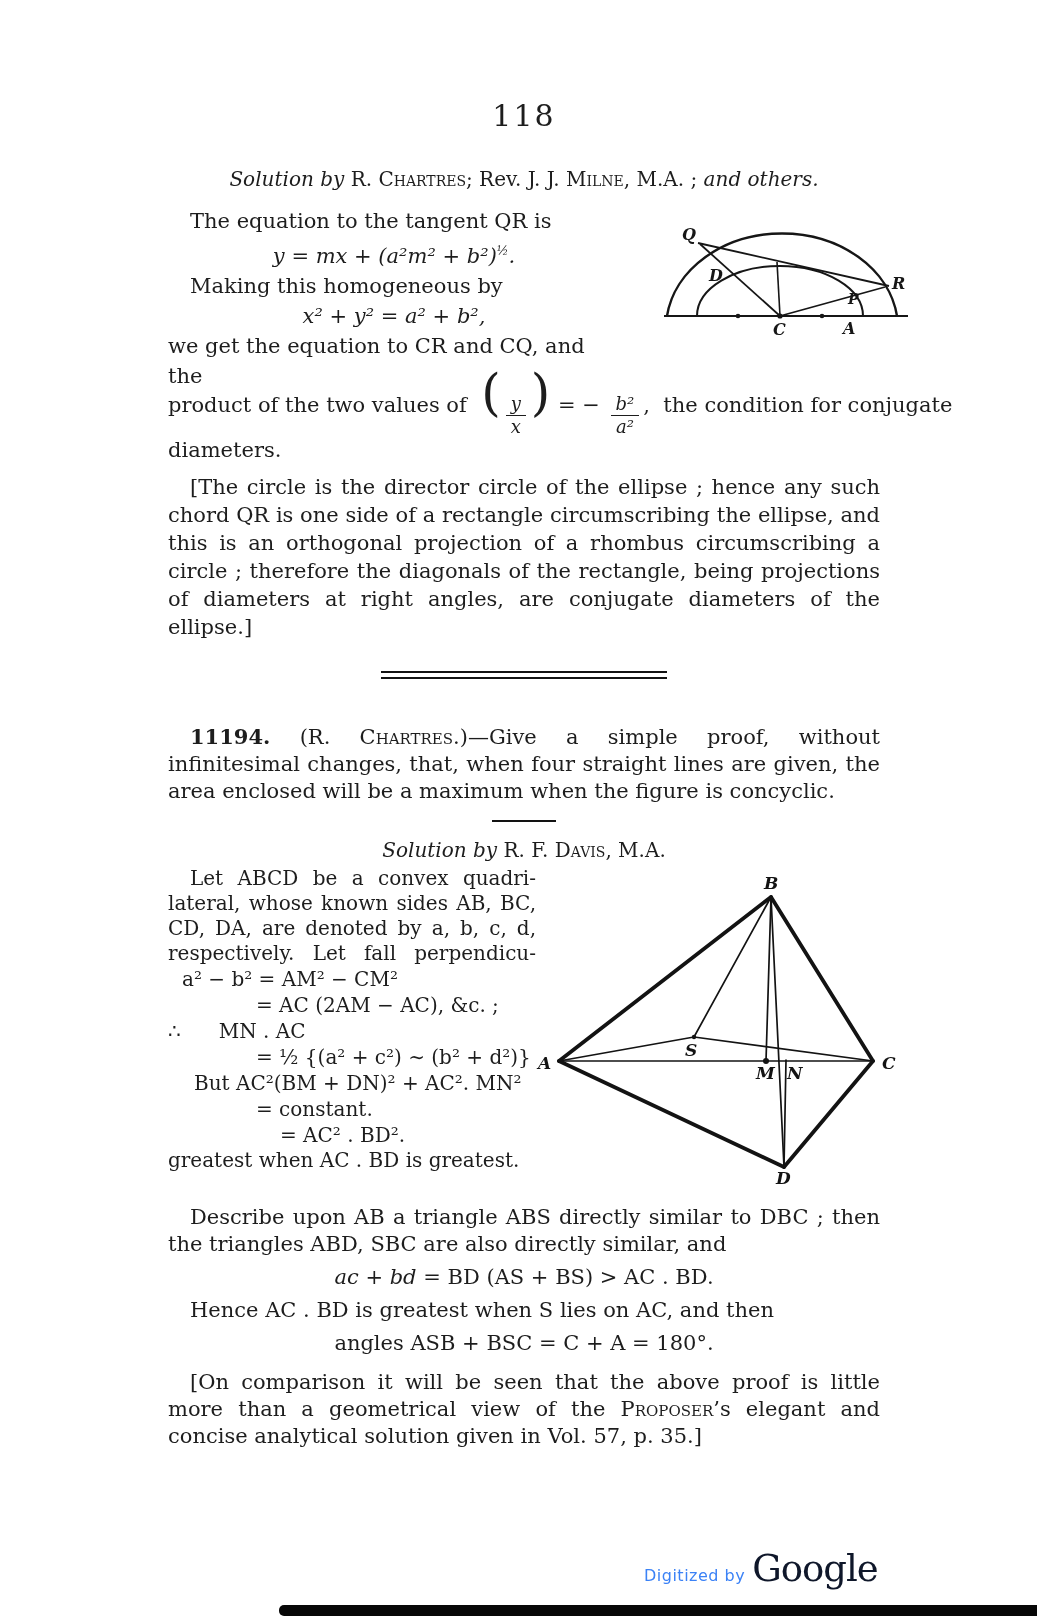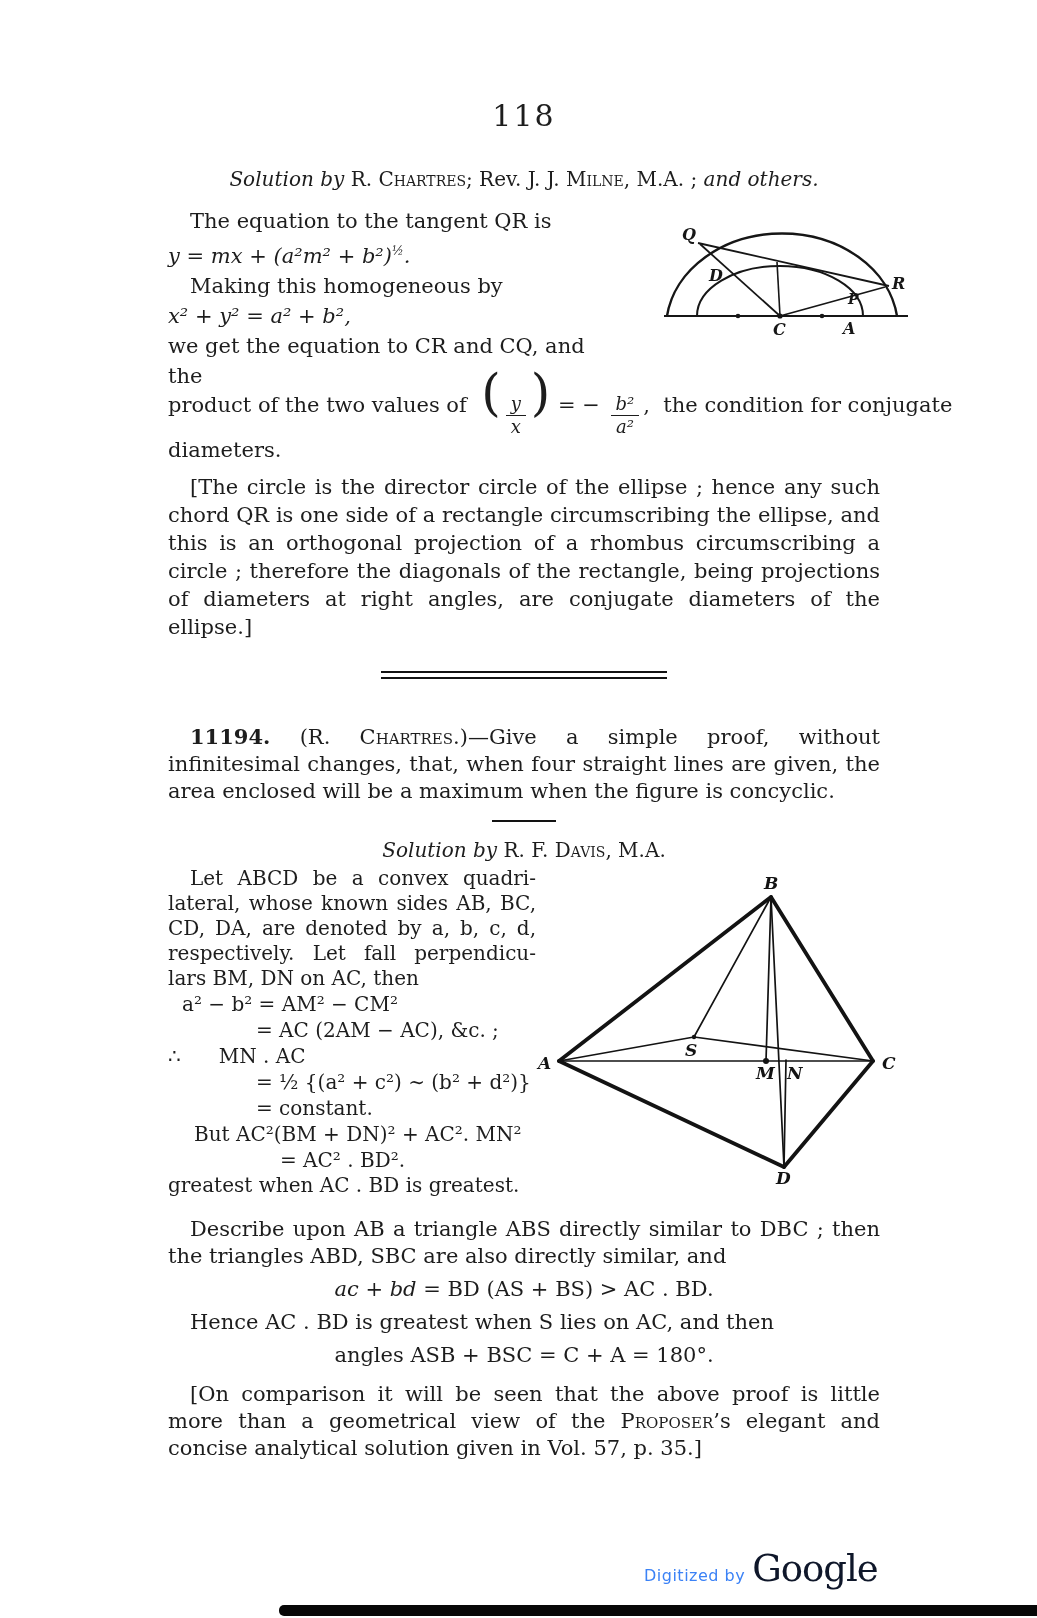--- a/index.html
+++ b/index.html
@@ -15,21 +15,21 @@
   .byline { text-align:center; font-size:20px; margin-top:34px; }
   .byline2 { margin-top:16px; }
   .it { font-style:italic; }
   .sc { font-variant:small-caps; }
   .bold { font-weight:bold; }
   sup { font-size:12px; }
 
   .row1 { display:flex; margin-top:15px; margin-right:-16px; }
   .col1 { width:452px; flex:none; font-size:21px; line-height:30px; }
   .indent { text-indent:22px; }
-  .eqc { text-align:left; font-style:italic; }
+  .eqc { text-align:center; font-style:italic; }
   .d1 { margin-left:auto; flex:none; margin-top:2px; }
 
   .fracline { display:flex; align-items:flex-start; font-size:21px; margin-top:2px; white-space:pre; }
   .frac { display:inline-flex; flex-direction:column; align-items:center; font-size:18px;
           line-height:1.15; font-style:italic; margin:0 4px; }
   .frac .den { border-top:1.6px solid #1d1d1d; }
   .frac span { padding:1px 5px 0; }
   .bigp { font-size:50px; font-weight:100; line-height:0; margin:0 1px; }
   .afterline { font-size:21px; line-height:26px; }
 
@@ -118,27 +118,26 @@
   <div class="single-rule"></div>
 
   <div class="byline byline2"><span class="it">Solution by</span> <span class="sc">R. F. Davis</span><span>, M.A.</span></div>
 
   <div class="row2">
     <div class="col2">
       <div class="indent jlast">Let ABCD be a convex quadri-</div>
       <div class="jlast">lateral, whose known sides AB, BC,</div>
       <div class="jlast">CD, DA, are denoted by a, b, c, d,</div>
       <div class="jlast">respectively.  Let fall perpendicu-</div>
-      <div>lars BM, DN on AC, then</div>
       <div class="mline pl1">a² − b² = AM² − CM²</div>
       <div class="mline pl2">= AC (2AM − AC), &amp;c. ;</div>
       <div class="mline"><span>∴</span><span class="m3txt">MN . AC</span></div>
       <div class="mline pl2">= ½ {(a² + c²) ∼ (b² + d²)}</div>
+      <div class="mline pl3">But AC²(BM + DN)² + AC². MN²</div>
       <div class="mline pl2">= constant.</div>
-      <div class="mline pl3">But AC²(BM + DN)² + AC². MN²</div>
       <div class="mline pl4">= AC² . BD².</div>
       <div>greatest when AC . BD is greatest.</div>
     </div>
 
     <svg class="d2" width="392" height="312" viewBox="0 0 392 312">
       <g stroke="#131313" fill="none" stroke-linecap="round">
         <line x1="23" y1="187" x2="235" y2="23" stroke-width="3.8"></line>
         <line x1="235" y1="23" x2="337" y2="187" stroke-width="3.8"></line>
         <line x1="337" y1="187" x2="248" y2="293" stroke-width="3.8"></line>
         <line x1="248" y1="293" x2="23" y2="187" stroke-width="3.8"></line>

